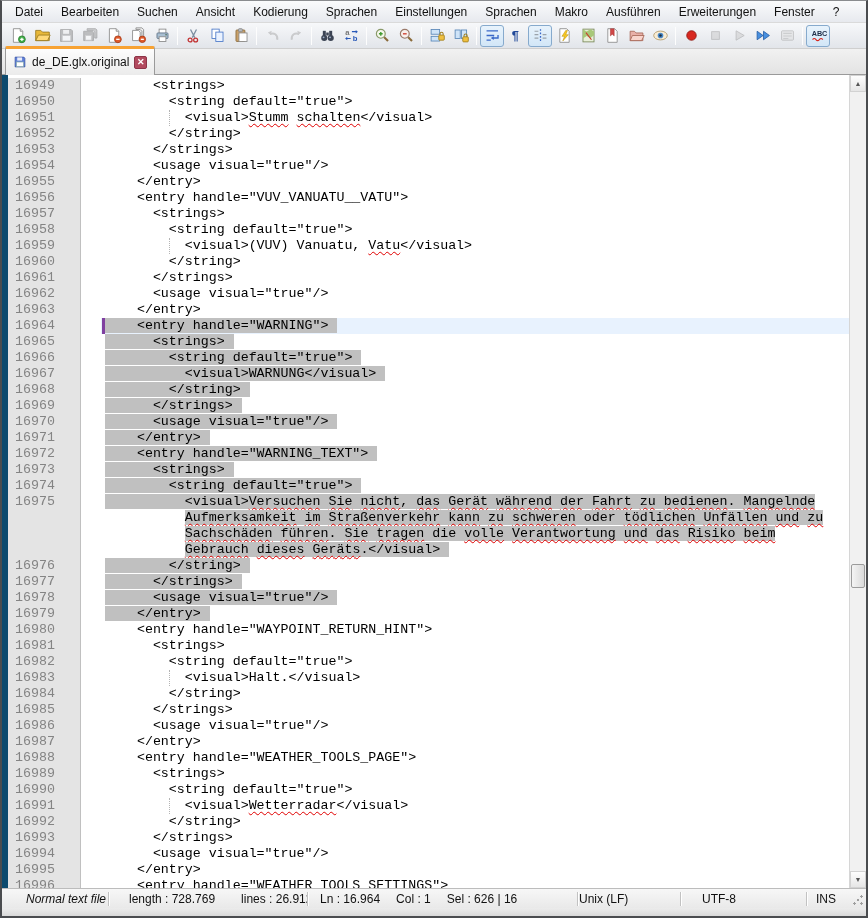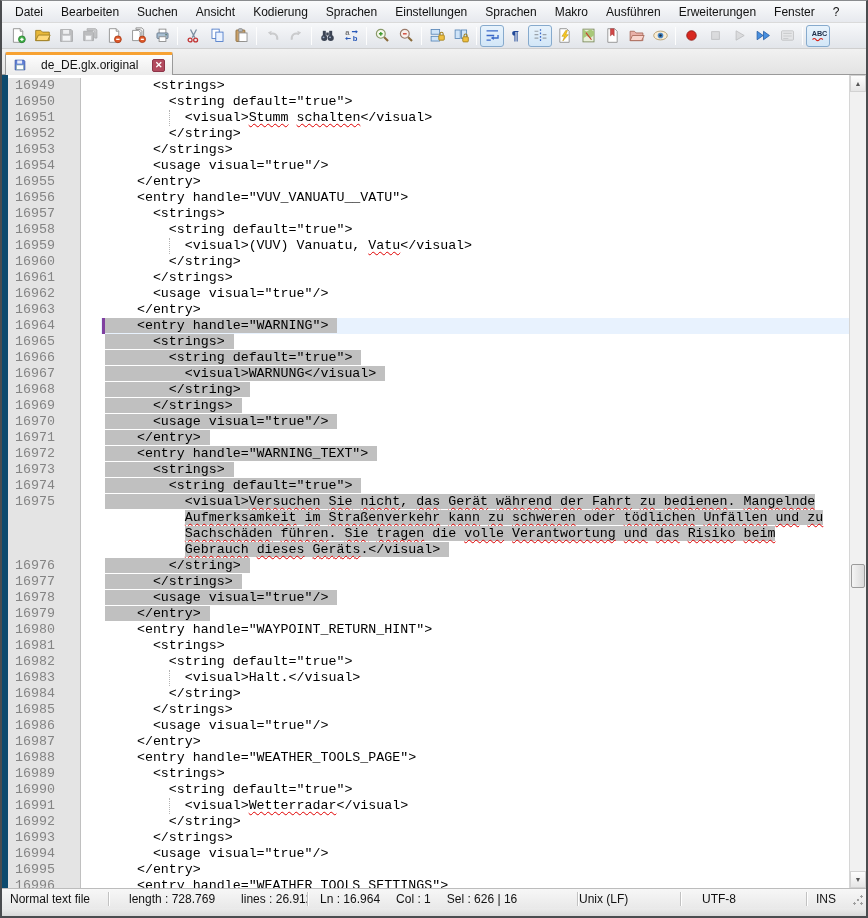--- a/index.html
+++ b/index.html
@@ -36,21 +36,21 @@
   .tbtn.disabled svg{ filter:grayscale(1) opacity(.45); }
   .tsep{ width:1px; height:18px; background:#b6bac0; border-right:1px solid #fdfdfd; margin:0 3px; flex:none; }
 
   
   .tabbar{
     height:26px; flex:none; display:flex; align-items:flex-end;
     background:linear-gradient(#f1f1f1,#e3e3e3);
     border-bottom:1px solid #9a9a9a; padding-left:3px;
   }
   .tab{
-    height:23px; display:flex; align-items:center; gap:14px; padding:0 7px;
+    height:29px; display:flex; align-items:center; gap:5px; padding:0 7px;
     background:linear-gradient(#fdfdfd,#ebebeb);
     border:1px solid #9a9a9a; border-bottom:none;
     border-top:3px solid var(--accent,#f7a233);
     border-radius:2px 2px 0 0; position:relative; top:1px;
     font-size:12px; color:#111;
   }
   .tabclose{
     width:13px; height:13px; border-radius:2px; background:#b24a5e; border:1px solid #8d3548;
     color:#fff; font-size:9px; font-weight:bold; line-height:11px; text-align:center;
   }
@@ -93,21 +93,21 @@
   }
 
   
   .statusbar{
     height:20px; flex:none; display:flex; align-items:center;
     background:linear-gradient(#f7f7f7,#e9e9e9); border-top:1px solid #bcbcbc;
     font-size:12px; color:#111;
   }
   .sf{ display:flex; align-items:center; height:100%; flex:none; overflow:hidden; white-space:nowrap; }
   .ssep{ width:0; height:14px; border-left:1px solid #c2c2c2; border-right:1px solid #ffffff; flex:none; }
-  .f1{ width:106px; padding-left:8px; }
+  .f1{ width:106px; padding-left:24px;font-style:italic; }
   .f2{ width:197px; padding-left:11px; } .f2 span{ margin-right:18px;padding-left:8px; }
   .f3{ width:268px; padding-left:11px; } .f3 span{ margin-right:16px; }
   .f4{ width:101px; }
   .f5{ width:124px; padding-left:20px; }
   .f6{ width:31px;  padding-left:8px; }
   .gripbox{ flex:1; height:100%; position:relative; }
   .grip{
     position:absolute; right:2px; bottom:2px; width:12px; height:12px;
     background:
       radial-gradient(circle at 9.5px 2.5px,#9e9e9e 1.1px,transparent 1.4px),

